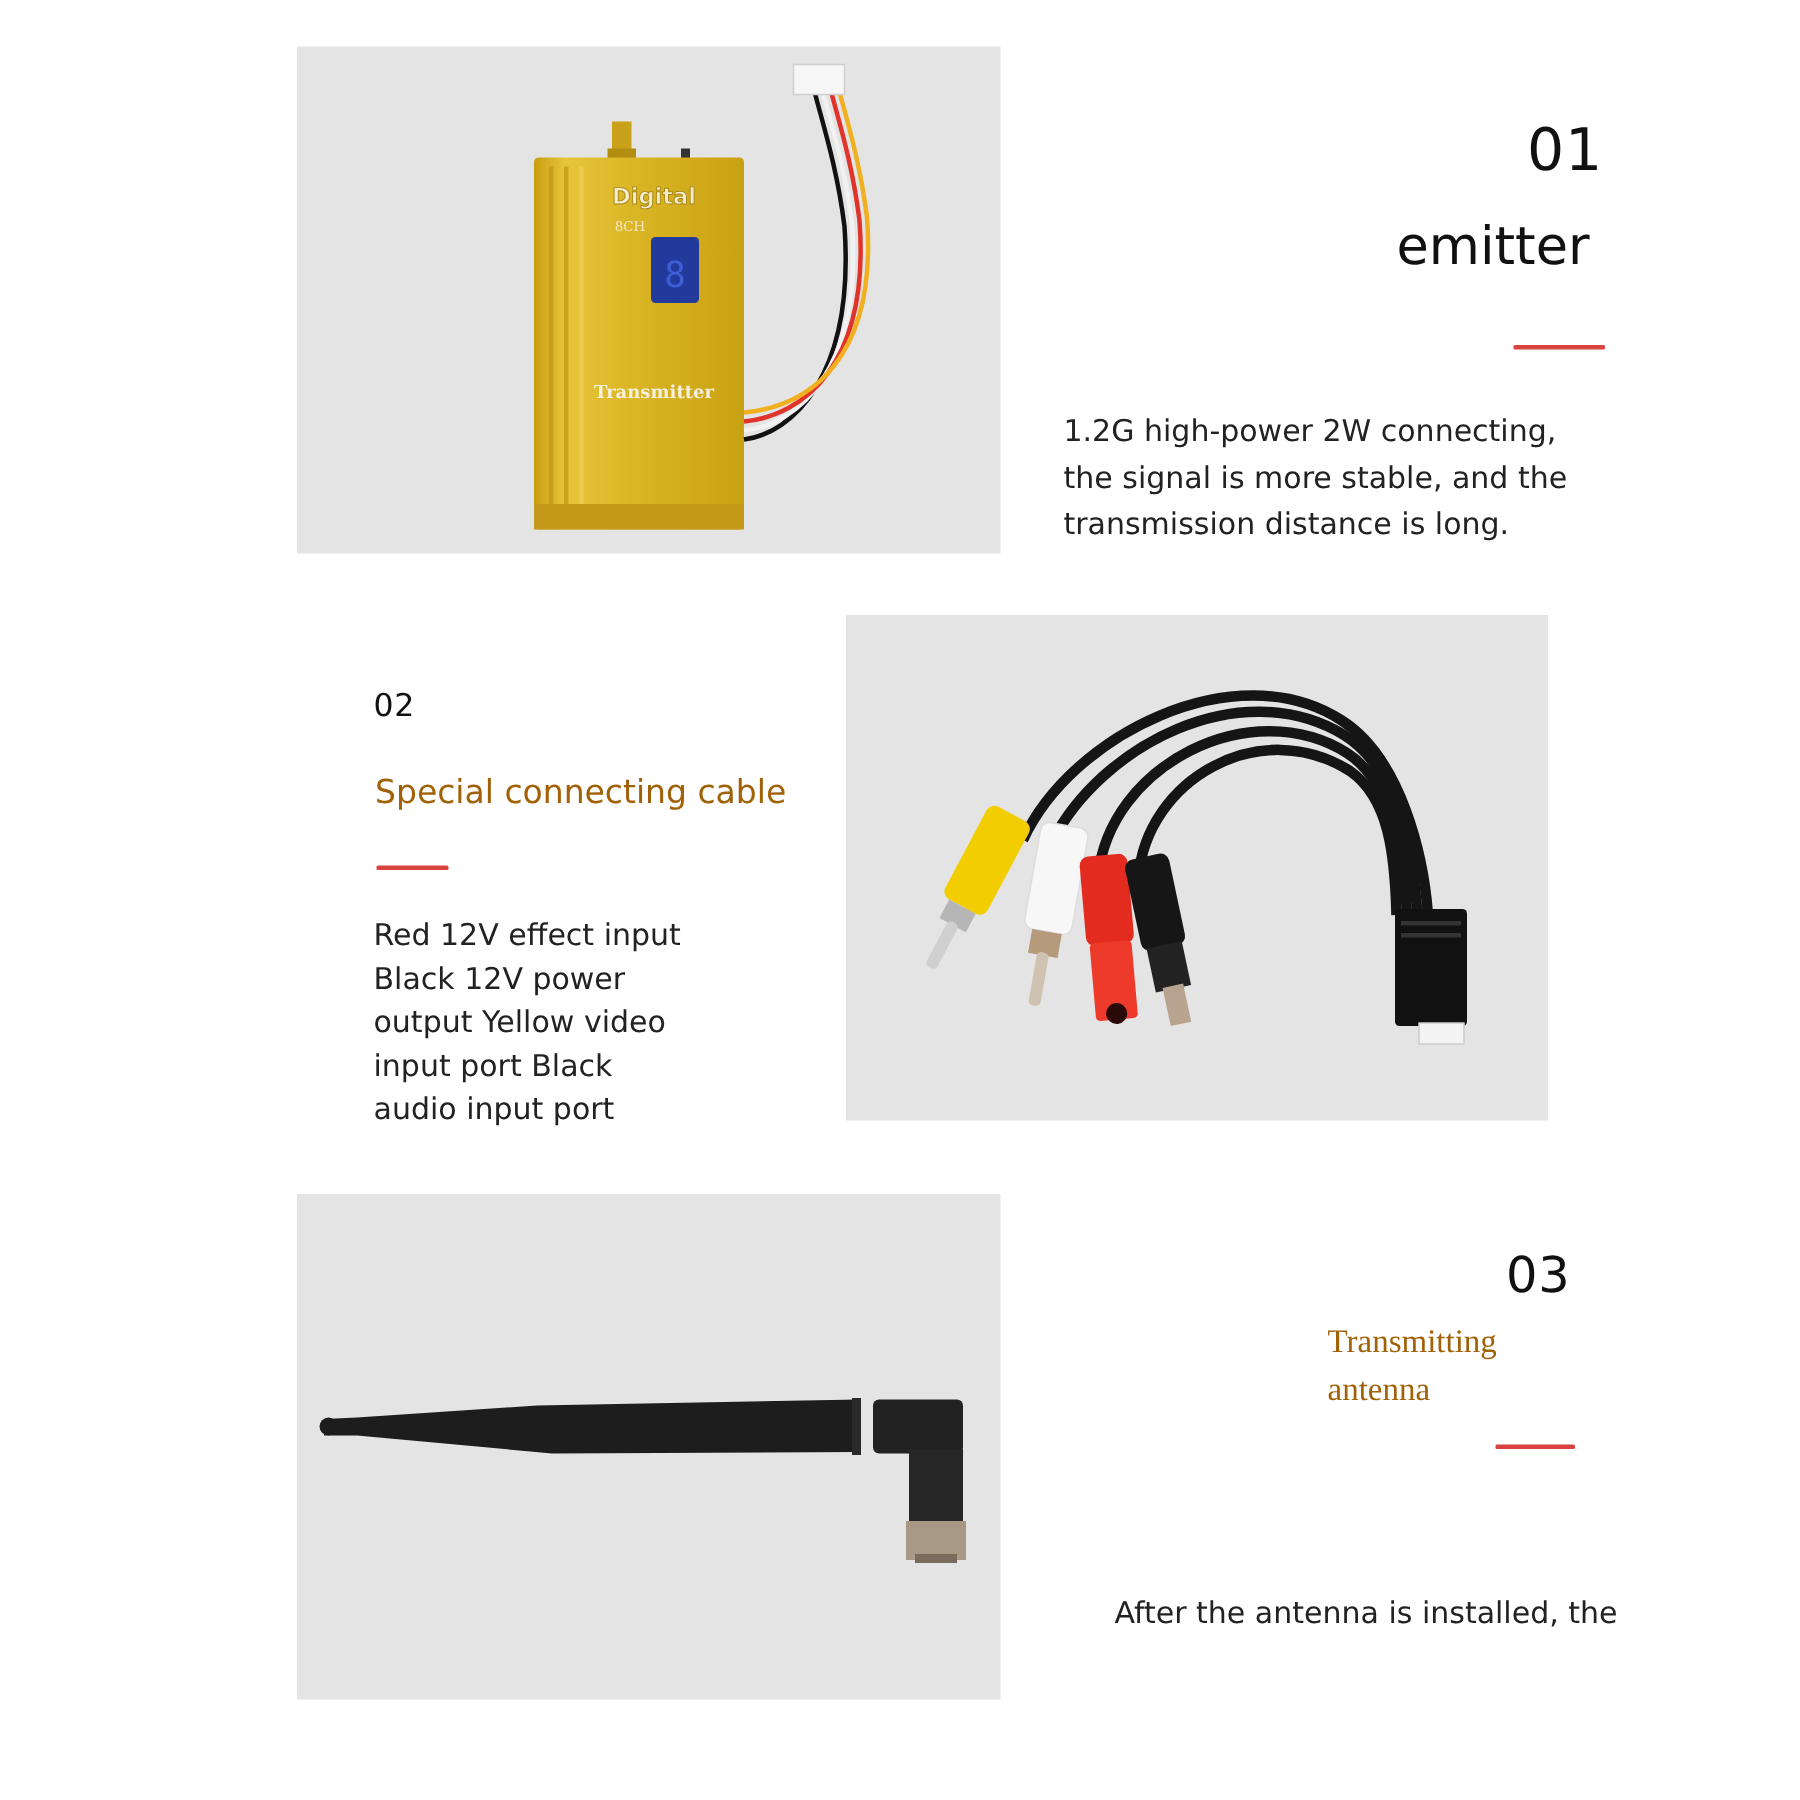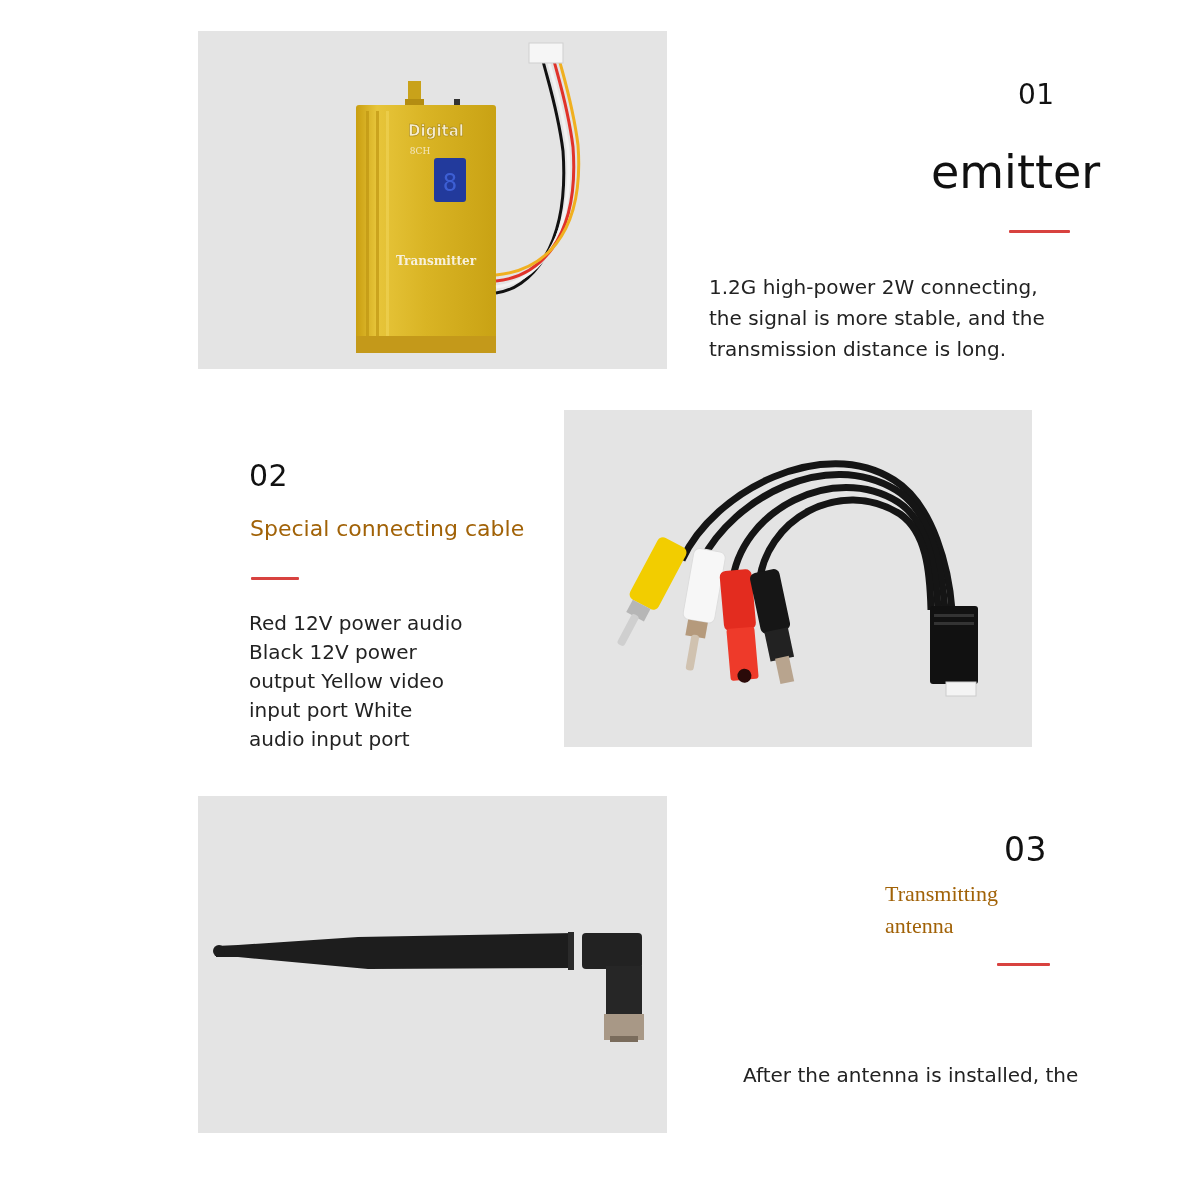--- a/index.html
+++ b/index.html
@@ -1,22 +1,22 @@
 <!DOCTYPE html>
 <html><head>
 <meta charset="utf-8">
 <style>
   html,body{margin:0;padding:0;}
   body{width:1200px;height:1200px;background:#ffffff;position:relative;overflow:hidden;
        font-family:"DejaVu Sans","Liberation Sans",sans-serif;color:#1a1a1a;}
   .panel{position:absolute;background:#e4e4e4;}
   .abs{position:absolute;}
-  .num{font-size:28px;font-weight:400;color:#111;letter-spacing:0.5px;}
+  .num{font-size:39px;font-weight:400;color:#111;letter-spacing:0.5px;}
   .heading{font-size:22px;color:#a16207;}
-  .big-heading{font-size:46px;color:#111;}
+  .big-heading{font-size:35px;color:#111;}
   .body-text{font-size:20px;line-height:31px;color:#222;}
   .rule{position:absolute;height:3px;background:#d8423f;border-radius:1px;}
   svg{display:block;}
 </style>
 </head>
 <body>
 
 <div class="panel" style="left:198px;top:31px;width:469px;height:338px;">
   <svg width="469" height="338" viewBox="0 0 469 338">
     <defs>
@@ -55,28 +55,28 @@
 
 <div class="abs num" style="left:1018px;top:78px;">01</div>
 <div class="abs big-heading" style="left:931px;top:145px;">emitter</div>
 <div class="rule" style="left:1009px;top:230px;width:61px;"></div>
 <div class="abs body-text" style="left:709px;top:272px;width:380px;">
   <div>1.2G high-power   2W connecting,</div>
   <div>the signal is more stable, and the</div>
   <div>transmission distance is long.</div>
 </div>
 
-<div class="abs num" style="left:249px;top:458px;font-size:30px;">02</div>
+<div class="abs num" style="left:249px;top:458px;font-size:21px;">02</div>
 <div class="abs heading" style="left:250px;top:516px;">Special connecting cable</div>
 <div class="rule" style="left:251px;top:577px;width:48px;"></div>
 <div class="abs body-text" style="left:249px;top:609px;width:300px;line-height:29px;">
-  <div>Red 12V power audio</div>
+  <div>Red 12V effect input</div>
   <div>Black 12V power</div>
   <div>output Yellow video</div>
-  <div>input port White</div>
+  <div>input port Black</div>
   <div>audio input port</div>
 </div>
 
 <div class="panel" style="left:564px;top:410px;width:468px;height:337px;">
   <svg width="468" height="337" viewBox="0 0 468 337">
 
     <path d="M118 150 C 150 80, 260 25, 330 70 C 370 95, 385 160, 388 200" stroke="#151515" stroke-width="7" fill="none"></path>
     <path d="M138 150 C 170 88, 262 38, 332 80 C 368 102, 378 160, 381 200" stroke="#151515" stroke-width="7" fill="none"></path>
     <path d="M168 175 C 175 100, 270 52, 334 92 C 365 112, 372 160, 374 200" stroke="#151515" stroke-width="7" fill="none"></path>
     <path d="M195 175 C 200 110, 276 66, 336 104 C 362 122, 366 160, 367 200" stroke="#151515" stroke-width="7" fill="none"></path>

